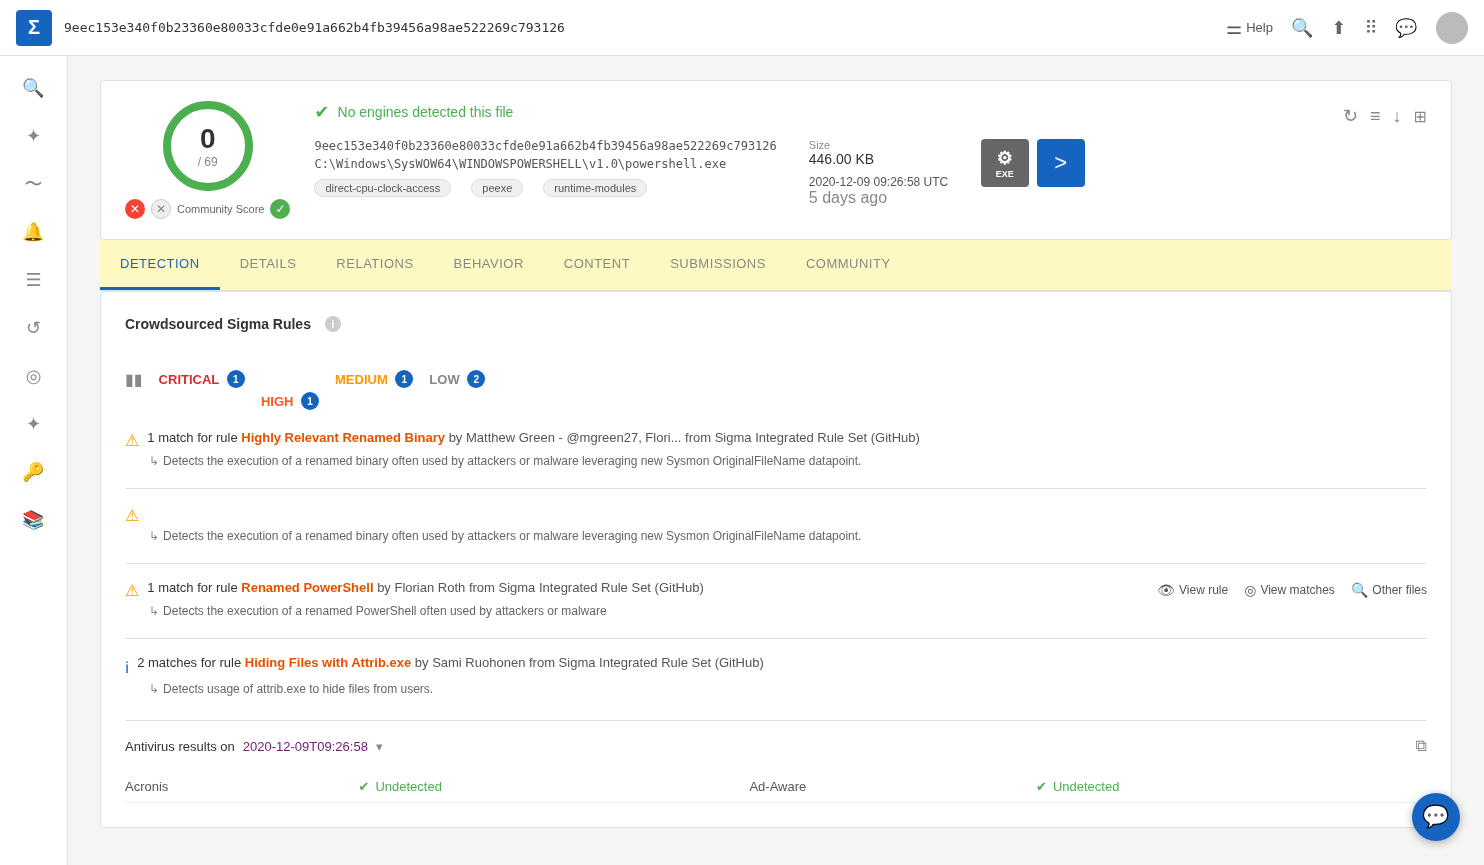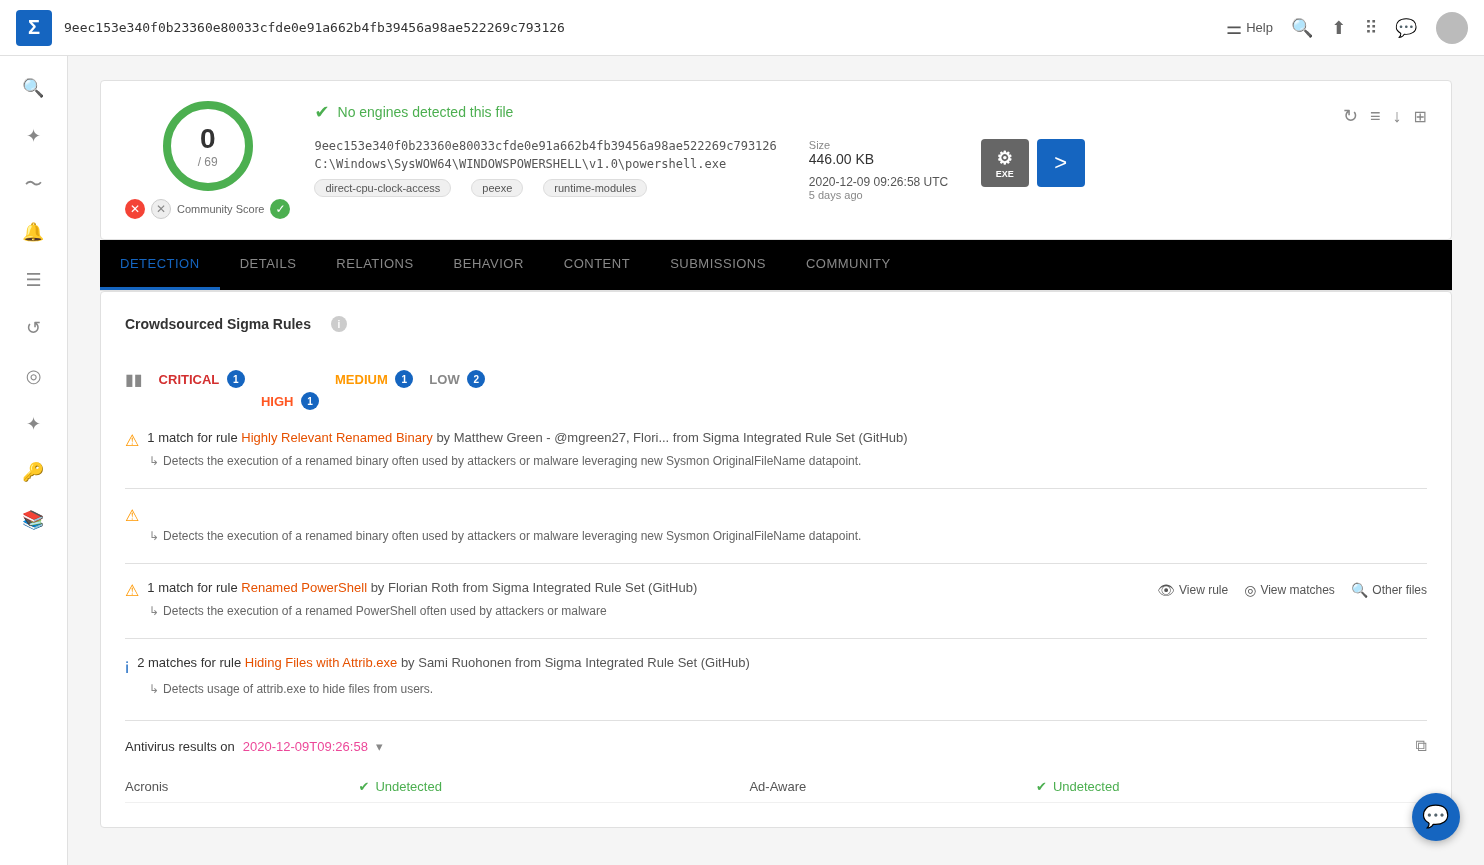--- a/index.html
+++ b/index.html
@@ -86,49 +86,49 @@
     .file-hash { font-family: monospace; font-size: 12px; color: #555; margin-bottom: 4px; }
     .file-path { font-family: monospace; font-size: 12px; color: #555; margin-bottom: 8px; }
     .file-tags { display: flex; gap: 20px; flex-wrap: wrap; }
     .file-tag {
       background: #f0f0f0; border: 1px solid #ddd; border-radius: 12px;
       padding: 2px 10px; font-size: 11px; color: #555;
     }
     .file-size-label { font-size: 11px; color: #888; }
     .file-size-val { font-size: 14px; font-weight: 500; color: #333; }
     .file-date-utc { font-size: 12px; color: #555; }
-    .file-date-ago { font-size: 11px; color: #888; }
+    .file-date-ago { font-size: 16px; color: #888; }
     .file-icons { display: flex; gap: 8px; align-items: center; }
     .file-type-icon {
       width: 48px; height: 48px; background: #666; border-radius: 4px;
       display: flex; align-items: center; justify-content: center; color: #fff; font-size: 11px; font-weight: bold;
     }
     .file-type-ps {
       width: 48px; height: 48px; background: #1565c0; border-radius: 4px;
       display: flex; align-items: center; justify-content: center; color: #fff; font-size: 18px;
     }
 
     
     .tabs-wrap {
-      background: #000000; border-bottom: 1px solid #e0e0e0;
+      background: #fef9c3; border-bottom: 1px solid #e0e0e0;
       display: flex; gap: 0; padding: 0 0 0 0;
       margin-bottom: 0;
     }
     .tab {
       padding: 16px 20px; font-size: 13px; font-weight: 500; color: #888;
       cursor: pointer; letter-spacing: 0.5px; text-transform: uppercase;
       border-bottom: 3px solid transparent;
     }
     .tab.active { color: #1565c0; border-bottom: 3px solid #1565c0; }
 
     
     .content-area { background: #fff; border: 1px solid #e0e0e0; border-radius: 4px; padding: 24px; }
 
     
-    .section-title { font-size: 14px; font-weight: 600; color: #333; margin-bottom: 16px; display: flex; align-items: center; gap: 20px; }
+    .section-title { font-size: 14px; font-weight: 600; color: #333; margin-bottom: 16px; display: flex; align-items: center; gap: 14px; }
     .info-icon { width: 16px; height: 16px; border-radius: 50%; background: #ccc; display: inline-flex; align-items: center; justify-content: center; font-size: 10px; color: #fff; cursor: pointer; }
 
     
     .severity-row { display: flex; align-items: center; gap: 16px; margin-bottom: 20px; }
     .sev-icon { color: #888; font-size: 16px; }
     .sev-badge { display: flex; align-items: center; gap: 4px; font-size: 13px; font-weight: 600; }
     .sev-badge.critical { color: #d32f2f; }
     .sev-badge.high { color: #ff5722; margin-top: 44px; }
     .sev-badge.medium { color: #ff9800; }
     .sev-badge.low { color: #888; }
@@ -137,34 +137,34 @@
       color: #fff; font-size: 10px; font-weight: 700;
       display: inline-flex; align-items: center; justify-content: center;
     }
 
     
     .rule-item { margin-bottom: 20px; position: relative; }
     .rule-header { display: flex; align-items: flex-start; gap: 8px; }
     .rule-warn-icon { color: #ff9800; font-size: 16px; margin-top: 1px; }
     .rule-info-icon { color: #1565c0; font-size: 16px; margin-top: 1px; }
     .rule-text { font-size: 13px; color: #333; }
-    .rule-link { color: #e65100; text-decoration: none; font-weight: 400; margin-top: 36px; }
+    .rule-link { color: #e65100; text-decoration: none; font-weight: 700; margin-top: 36px; }
     .rule-author { color: #555; }
     .rule-desc { font-size: 12px; color: #666; margin-left: 24px; margin-top: 4px; display: flex; align-items: flex-start; gap: 4px; }
     .rule-desc-arrow { color: #888; }
     .rule-actions { display: flex; align-items: center; gap: 16px; margin-left: auto; padding-top: 2px; }
     .rule-action-btn {
       display: flex; align-items: center; gap: 4px; font-size: 12px; color: #555; cursor: pointer;
     }
     .rule-header-row { display: flex; align-items: flex-start; width: 100%; }
 
     
     .av-section { margin-top: 24px; }
     .av-title { font-size: 13px; color: #333; font-weight: 500; margin-bottom: 16px; display: flex; align-items: center; gap: 8px; }
-    .av-date-link { color: #ec4899; text-decoration: none; }
+    .av-date-link { color: #701a75; text-decoration: none; }
     .av-dropdown { color: #888; cursor: pointer; }
     .av-table { width: 100%; border-collapse: collapse; }
     .av-table td { padding: 8px 16px 8px 0; font-size: 13px; color: #555; border-bottom: 1px solid #f0f0f0; }
     .av-undetected { display: flex; align-items: center; gap: 6px; color: #4caf50; }
     .av-copy-icon { font-size: 16px; color: #888; cursor: pointer; }
 
     
     .chat-bubble {
       position: fixed; bottom: 24px; right: 24px;
       width: 48px; height: 48px; border-radius: 50%; background: #1565c0;

